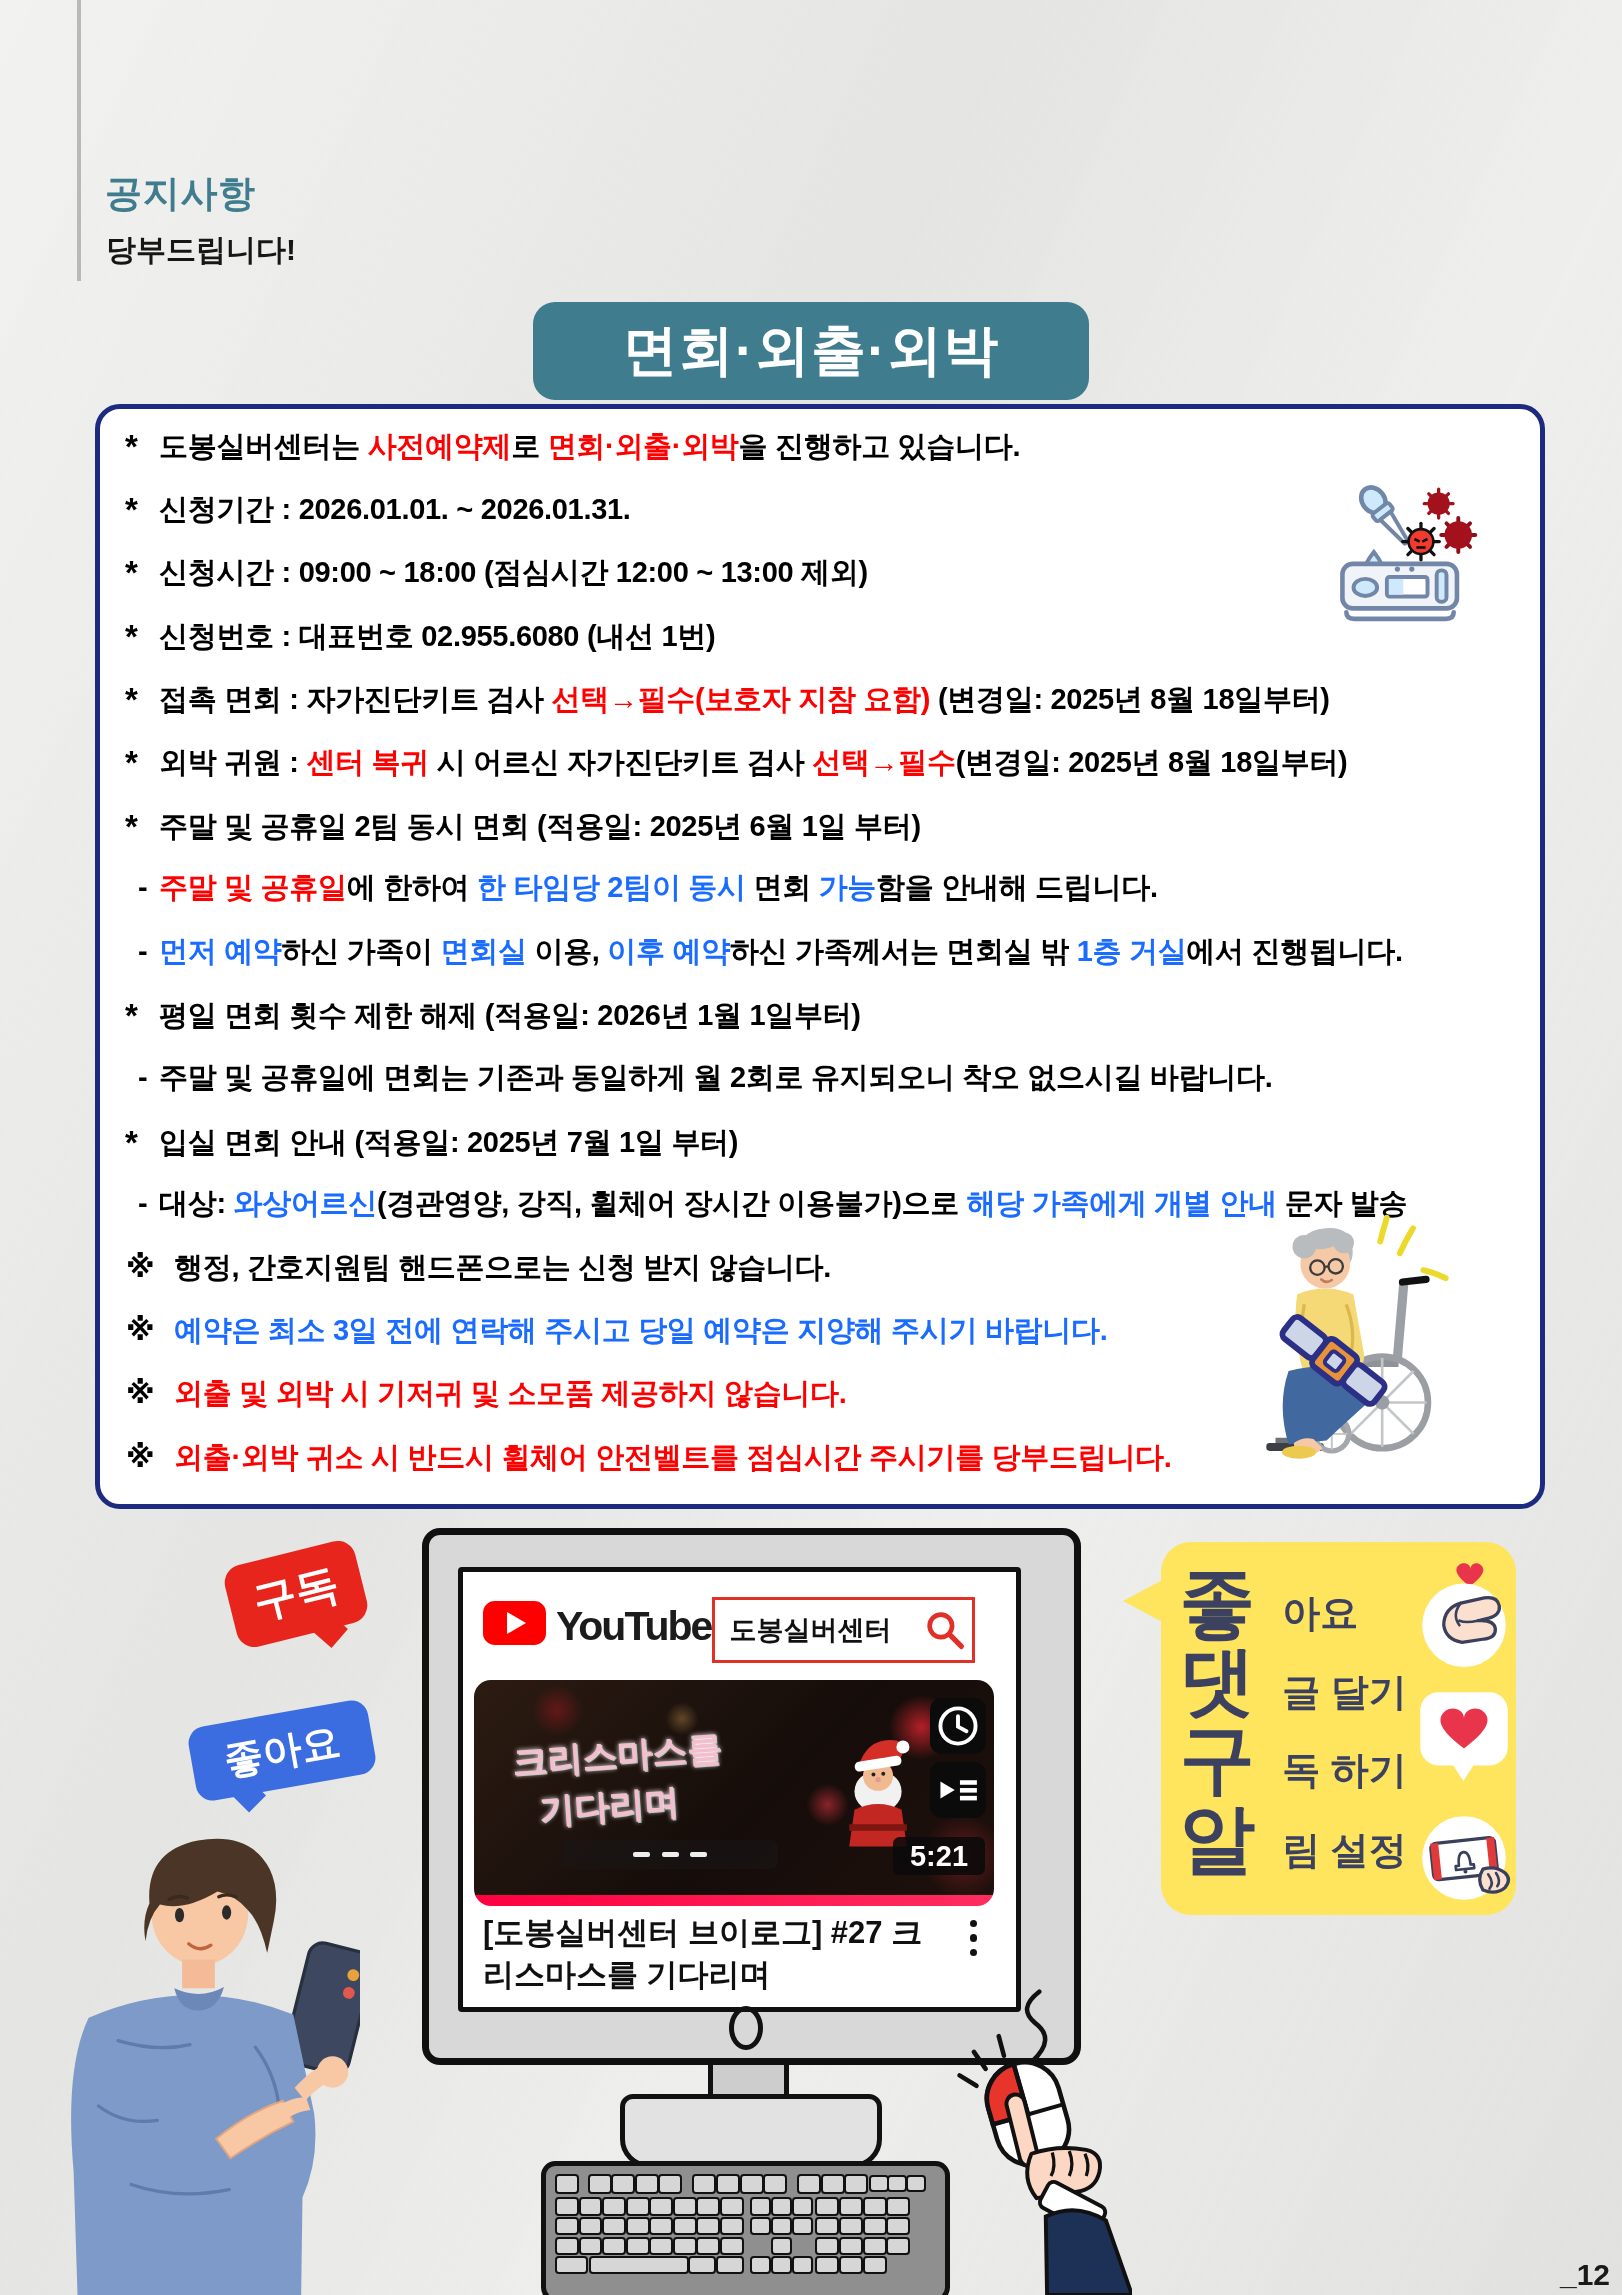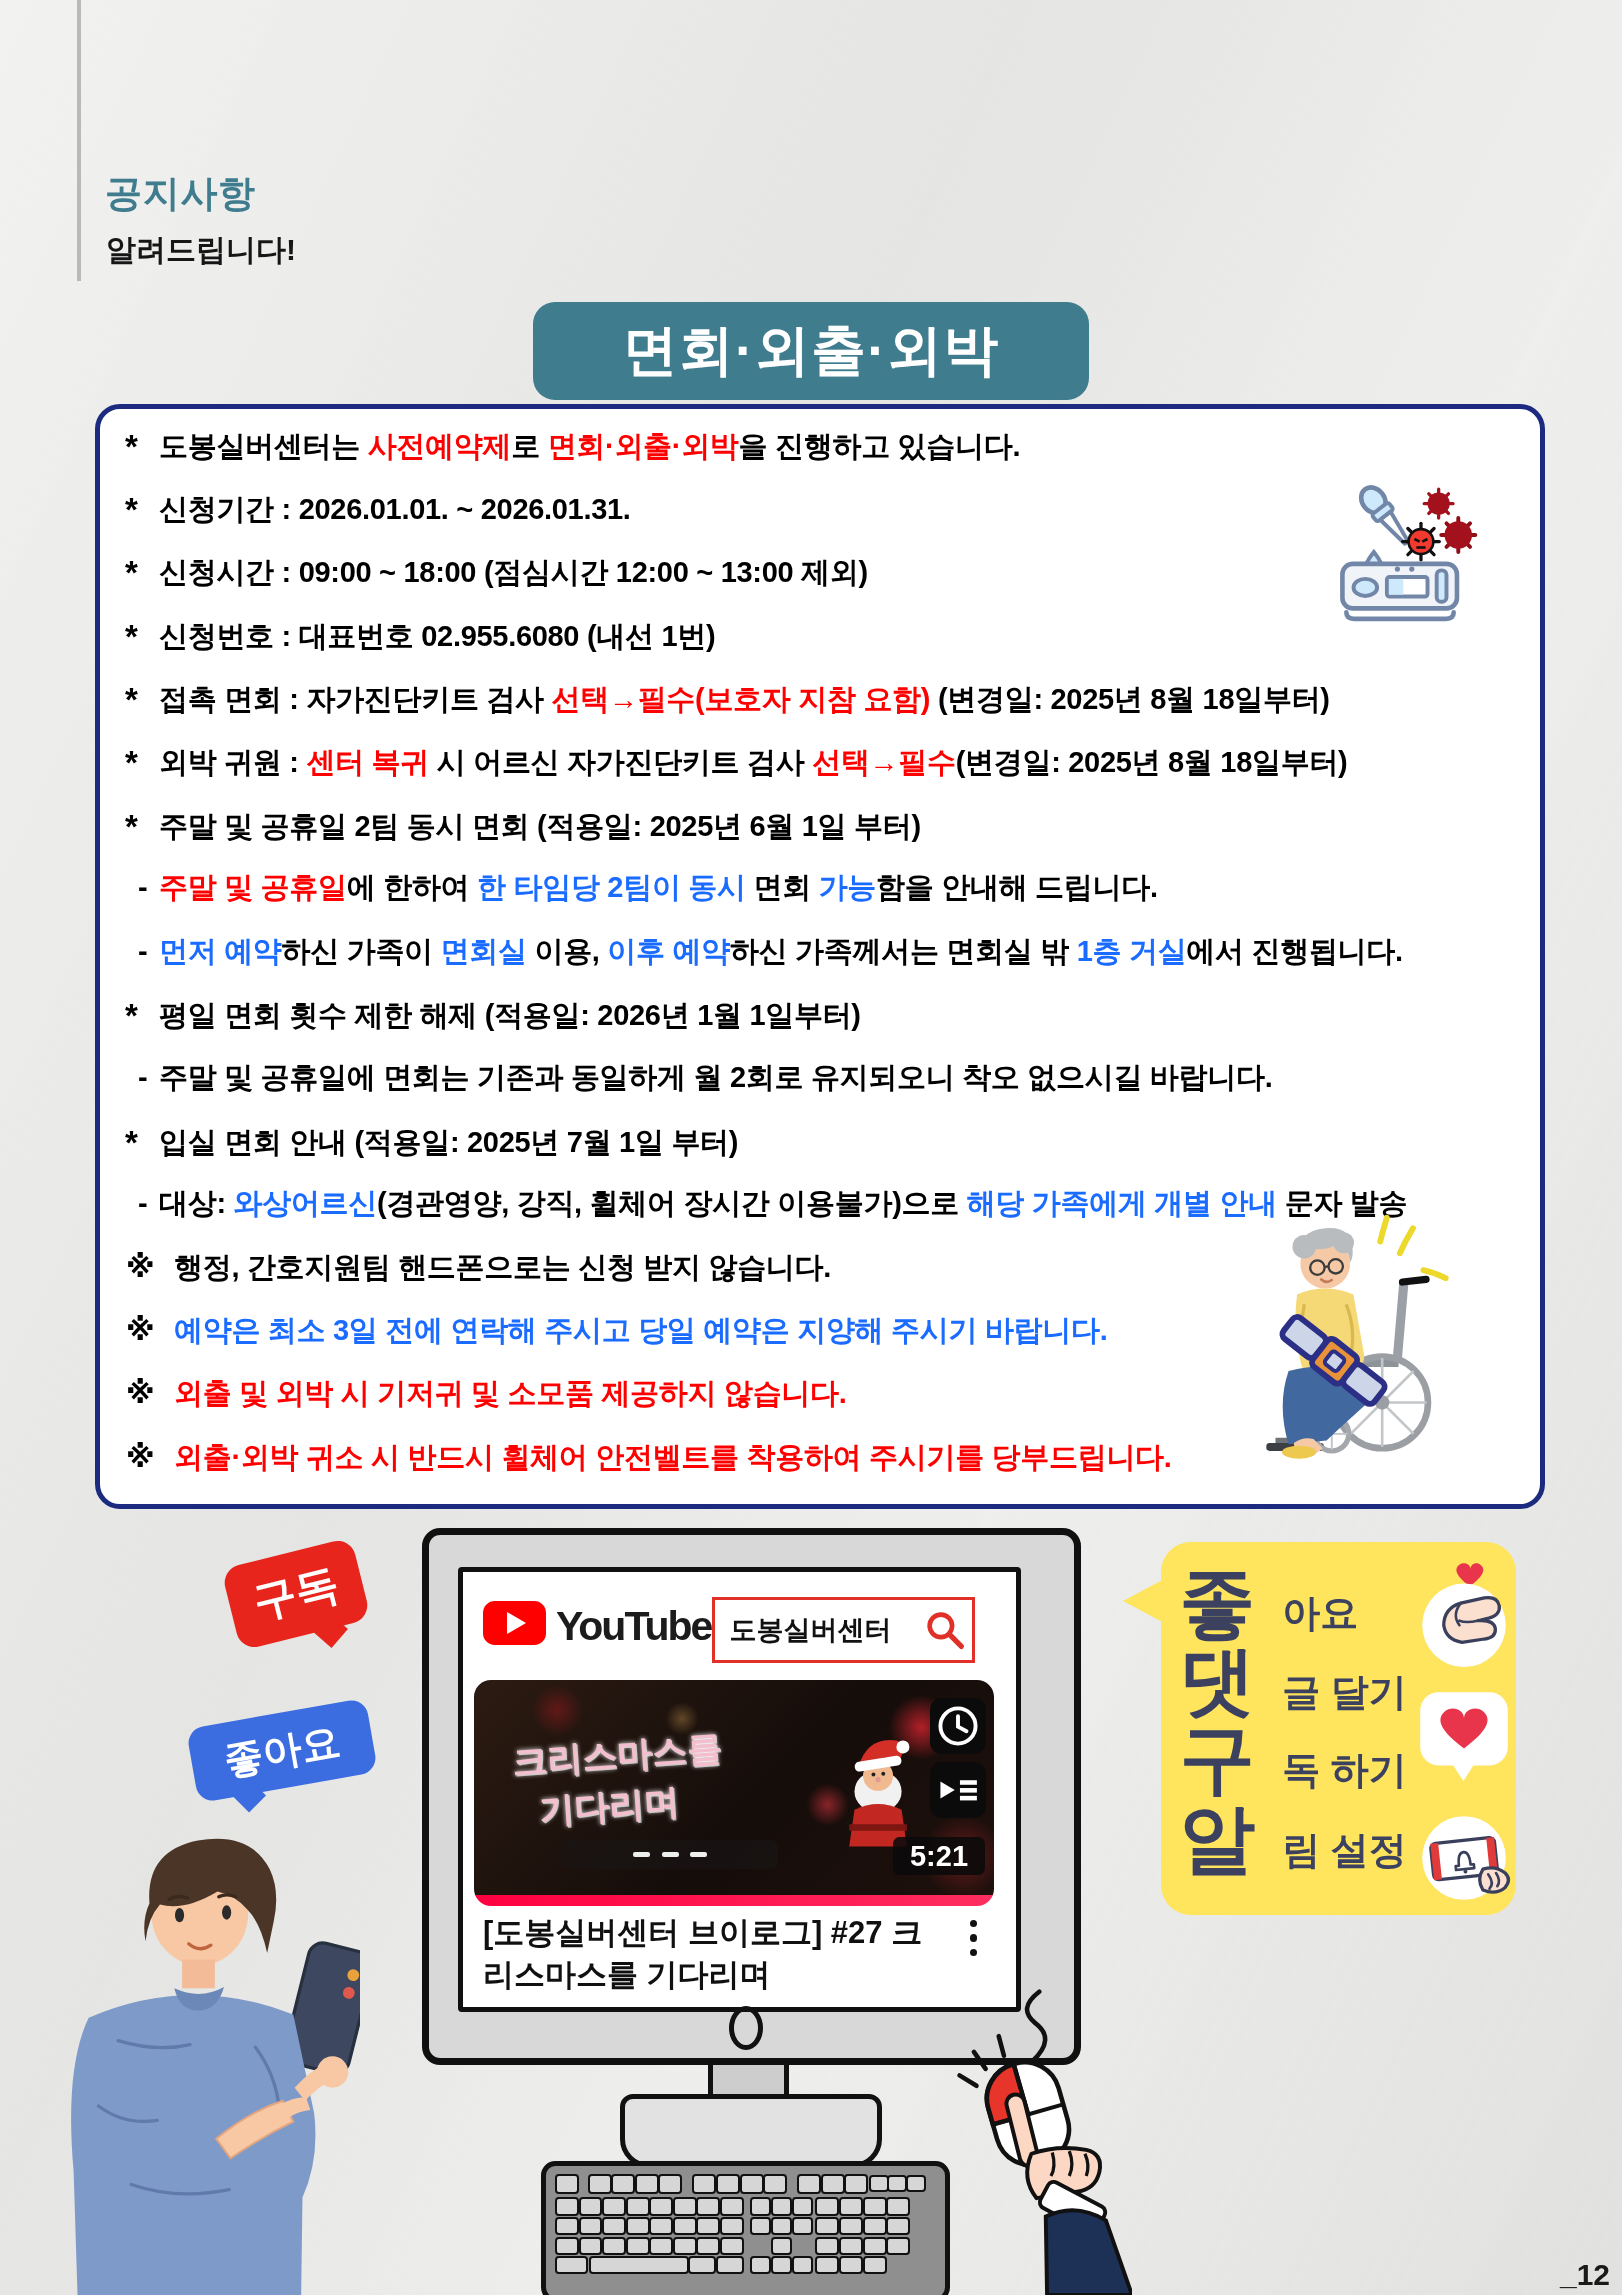--- a/index.html
+++ b/index.html
@@ -96,41 +96,41 @@
 
   .page-num{left:1560px;top:2258px;font-size:30px;font-weight:600;color:#1a1a1a;z-index:2;}
   svg{display:block;}
 </style>
 </head>
 <body>
 
 <div class="abs left-rule"></div>
 
 <div class="abs hdr-title">공지사항</div>
-<div class="abs hdr-sub">알려드립니다!</div>
+<div class="abs hdr-sub">당부드립니다!</div>
 
 <div class="abs notice-box">
   <div id="notice-lines">
       <div class="nline t-s" style="top: 17px;"><span class="mark">*</span><span class="c-k">도봉실버센터는 </span><span class="c-r">사전예약제</span><span class="c-k">로 </span><span class="c-r">면회·외출·외박</span><span class="c-k">을 진행하고 있습니다.</span></div>
       <div class="nline t-s" style="top: 80px;"><span class="mark">*</span><span class="c-k">신청기간 : 2026.01.01. ~ 2026.01.31.</span></div>
       <div class="nline t-s" style="top: 143px;"><span class="mark">*</span><span class="c-k">신청시간 : 09:00 ~ 18:00 (점심시간 12:00 ~ 13:00 제외)</span></div>
       <div class="nline t-s" style="top: 207px;"><span class="mark">*</span><span class="c-k">신청번호 : 대표번호 02.955.6080 (내선 1번)</span></div>
       <div class="nline t-s" style="top: 270px;"><span class="mark">*</span><span class="c-k">접촉 면회 : 자가진단키트 검사 </span><span class="c-r">선택→필수(보호자 지참 요함)</span><span class="c-k"> (변경일: 2025년 8월 18일부터)</span></div>
       <div class="nline t-s" style="top: 333px;"><span class="mark">*</span><span class="c-k">외박 귀원 : </span><span class="c-r">센터 복귀</span><span class="c-k"> 시 어르신 자가진단키트 검사 </span><span class="c-r">선택→필수</span><span class="c-k">(변경일: 2025년 8월 18일부터)</span></div>
       <div class="nline t-s" style="top: 397px;"><span class="mark">*</span><span class="c-k">주말 및 공휴일 2팀 동시 면회 (적용일: 2025년 6월 1일 부터)</span></div>
       <div class="nline t-d" style="top: 459px;"><span class="mark">-</span><span class="c-r">주말 및 공휴일</span><span class="c-k">에 한하여 </span><span class="c-b">한 타임당 2팀이 동시</span><span class="c-k"> 면회 </span><span class="c-b">가능</span><span class="c-k">함을 안내해 드립니다.</span></div>
       <div class="nline t-d" style="top: 523px;"><span class="mark">-</span><span class="c-b">먼저 예약</span><span class="c-k">하신 가족이 </span><span class="c-b">면회실</span><span class="c-k"> 이용, </span><span class="c-b">이후 예약</span><span class="c-k">하신 가족께서는 면회실 밖 </span><span class="c-b">1층 거실</span><span class="c-k">에서 진행됩니다.</span></div>
       <div class="nline t-s" style="top: 586px;"><span class="mark">*</span><span class="c-k">평일 면회 횟수 제한 해제 (적용일: 2026년 1월 1일부터)</span></div>
       <div class="nline t-d" style="top: 649px;"><span class="mark">-</span><span class="c-k">주말 및 공휴일에 면회는 기존과 동일하게 월 2회로 유지되오니 착오 없으시길 바랍니다.</span></div>
       <div class="nline t-s" style="top: 713px;"><span class="mark">*</span><span class="c-k">입실 면회 안내 (적용일: 2025년 7월 1일 부터)</span></div>
       <div class="nline t-d" style="top: 775px;"><span class="mark">-</span><span class="c-k">대상: </span><span class="c-b">와상어르신</span><span class="c-k">(경관영양, 강직, 휠체어 장시간 이용불가)으로 </span><span class="c-b">해당 가족에게 개별 안내</span><span class="c-k"> 문자 발송</span></div>
       <div class="nline t-n" style="top: 839px;"><span class="mark">※</span><span class="c-k">행정, 간호지원팀 핸드폰으로는 신청 받지 않습니다.</span></div>
       <div class="nline t-n" style="top: 902px;"><span class="mark">※</span><span class="c-b">예약은 최소 3일 전에 연락해 주시고 당일 예약은 지양해 주시기 바랍니다.</span></div>
       <div class="nline t-n" style="top: 965px;"><span class="mark">※</span><span class="c-r">외출 및 외박 시 기저귀 및 소모품 제공하지 않습니다.</span></div>
-      <div class="nline t-n" style="top: 1029px;"><span class="mark">※</span><span class="c-r">외출·외박 귀소 시 반드시 휠체어 안전벨트를 착용하여 주시기를 당부드립니다.</span></div>
+      <div class="nline t-n" style="top: 1029px;"><span class="mark">※</span><span class="c-r">외출·외박 귀소 시 반드시 휠체어 안전벨트를 점심시간 주시기를 당부드립니다.</span></div>
     </div>
 
   <div class="abs" style="left:1224px;top:75px;width:154px;height:144px;">
     <svg width="154" height="144" viewBox="0 0 235 220">
       <g transform="rotate(-38 95 50)">
         <ellipse cx="95" cy="18" rx="17" ry="21" fill="#cde9fb" stroke="#7287a8" stroke-width="7"></ellipse>
         <rect x="79" y="34" width="32" height="14" rx="4" fill="#cde9fb" stroke="#7287a8" stroke-width="6"></rect>
         <path d="M85 48 L105 48 L98 100 L92 100 Z" fill="#ffffff" stroke="#7287a8" stroke-width="6" stroke-linejoin="round"></path>
       </g>
       <path d="M76 104 q14 18 14 28 a14 14 0 1 1 -28 0 q0 -10 14 -28Z" fill="#cde9fb" stroke="#7287a8" stroke-width="6"></path>

